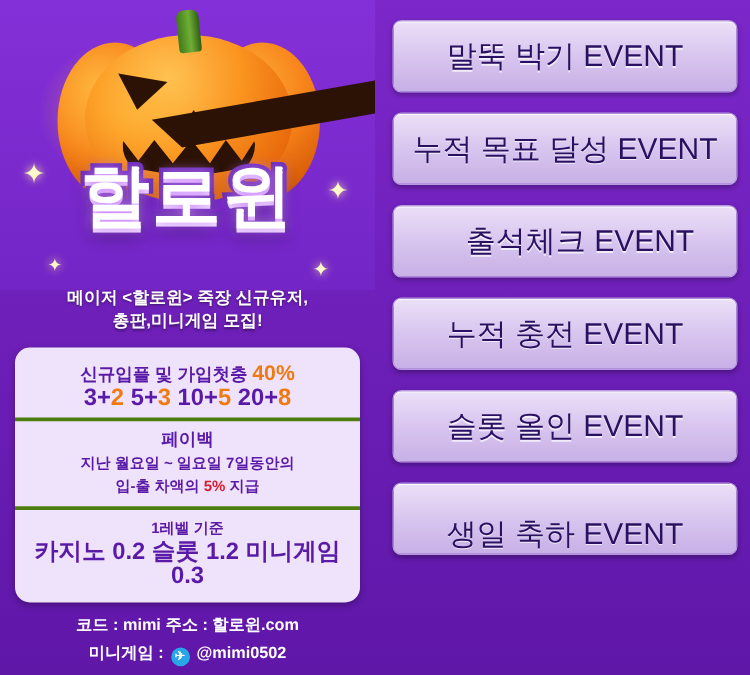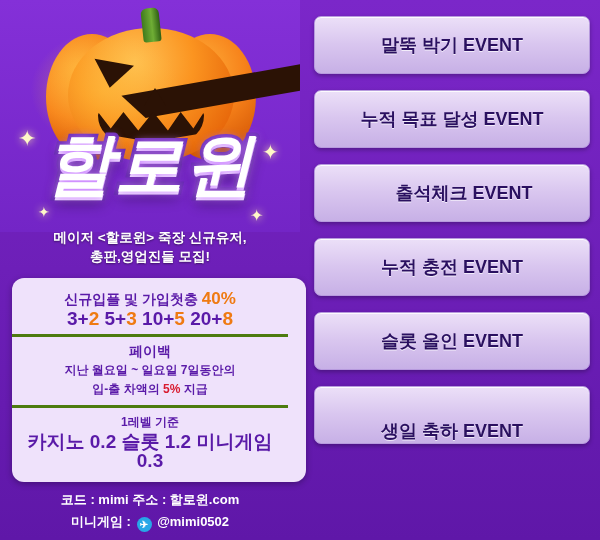--- a/index.html
+++ b/index.html
@@ -103,31 +103,30 @@
     position: absolute;
     left: 0;
     top: 120px;
     width: 300px;
     text-align: center;
     z-index: 6;
   }
   .title-ko {
     display: inline-block;
     font-family: "DejaVu Sans", sans-serif;
-    font-size: 68px;
+    font-size: 55px;
     font-weight: bold;
     letter-spacing: 2px;
     color: #ffffff;
     -webkit-text-stroke: 7px #6a2bb8;
     paint-order: stroke fill;
     text-shadow:
       0 0 10px #c77bff,
       0 3px 0 #f2e2ff,
       0 6px 14px rgba(0,0,0,0.45);
-    font-style: italic;
   }
   .sparkle {
     position: absolute;
     color: #fff8c8;
     text-shadow: 0 0 8px #ffe9a0;
     z-index: 7;
     font-size: 18px;
   }
   .sub-text {
     position: absolute;
@@ -144,21 +143,21 @@
   }
   
   .info-card {
     position: absolute;
     left: 12px;
     top: 278px;
     width: 276px;
     background: #efe2fb;
     border-radius: 12px;
     box-shadow: 0 2px 6px rgba(0,0,0,0.3);
-    padding: 6px 18px 6px 0;
+    padding: 6px 0 6px 0;
     z-index: 6;
   }
   .info-block {
     text-align: center;
     padding: 5px 6px 6px 6px;
   }
   .info-block + .info-block {
     border-top: 3px solid #4d7c0f;
   }
   .ib-title {
@@ -218,22 +217,22 @@
     background: linear-gradient(180deg, #ece0f8 0%, #d9c6ef 48%, #c7b0e6 100%);
     border: 1px solid #b79ade;
     border-radius: 7px;
     box-shadow: 0 2px 4px rgba(0,0,0,0.28), inset 0 1px 0 rgba(255,255,255,0.85);
     display: flex;
     align-items: center;
     justify-content: center;
     box-sizing: border-box;
   }
   .event-label {
-    font-size: 18px;
-    font-weight: bold;
+    font-size: 24px;
+    font-weight: normal;
     color: #2a1060;
     letter-spacing: 0px;
     white-space: nowrap;
     text-shadow: 0 1px 0 rgba(255,255,255,0.7);
   }
 </style>
 </head>
 <body>
 
 <div class="page">
@@ -258,21 +257,21 @@
     <div class="sparkle" style="left:262px; top:140px; font-size:20px;">✦</div>
     <div class="sparkle" style="left:38px; top:204px; font-size:14px;">✦</div>
     <div class="sparkle" style="left:250px; top:206px; font-size:16px;">✦</div>
 
     <div class="title-wrap">
       <span class="title-ko">할로윈</span>
     </div>
 
     <div class="sub-text">
       <div>메이저 &lt;할로윈&gt; 죽장 신규유저,</div>
-      <div>총판,영업진들 모집!</div>
+      <div>총판,미니게임 모집!</div>
     </div>
 
     <div class="info-card">
 
       <div class="info-block">
         <div class="ib-title">
           <span>신규입플 및 가입첫충 </span><span class="big-pct">40%</span>
         </div>
         <div class="ib-line bonus-num">
           <span>3+</span><span class="hl-orange">2</span>

